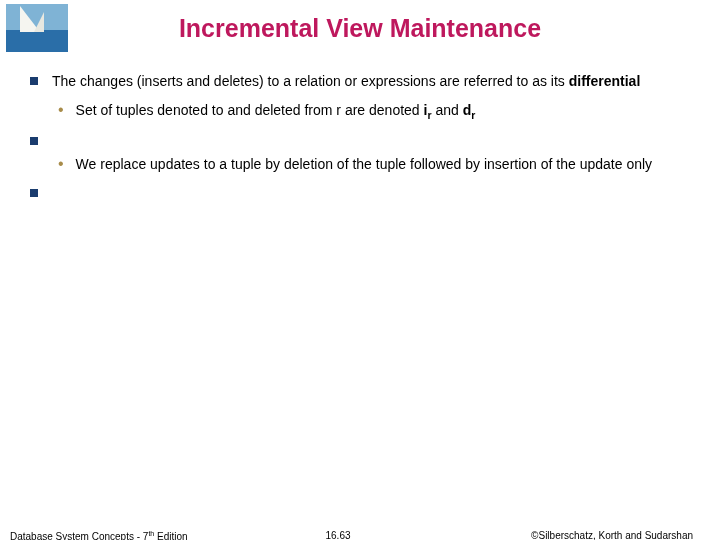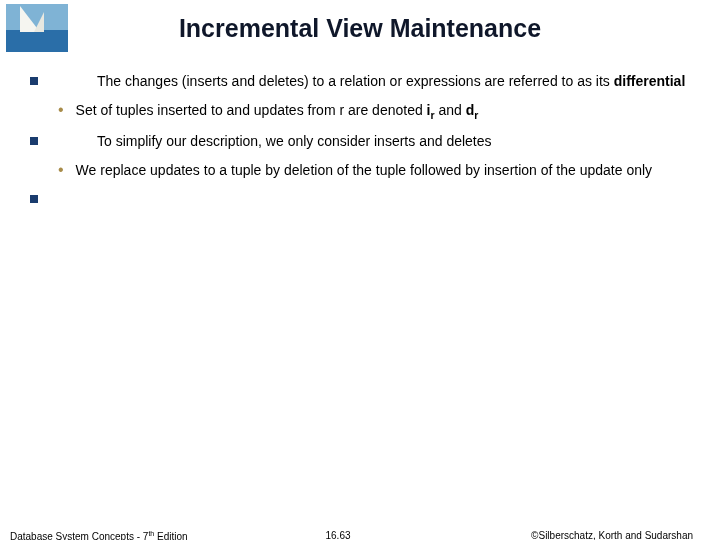--- a/index.html
+++ b/index.html
@@ -41,35 +41,34 @@
     border-bottom: 20px solid #e8e8e0;
   }
   .title {
     position: absolute;
     top: 14px;
     left: 0;
     width: 720px;
     text-align: center;
     font-size: 25px;
     font-weight: bold;
-    color: #0f172a;
+    color: #be185d;
   }
   .content {
     position: absolute;
     top: 72px;
     left: 30px;
     width: 660px;
     color: #000;
     font-size: 14px;
     line-height: 1.35;
   }
   .item {
     display: flex;
     margin-bottom: 10px;
-    gap: 45px;
   }
   .bullet-sq {
     width: 8px;
     height: 8px;
     background: #1a3c6e;
     margin-top: 5px;
     margin-right: 14px;
     flex-shrink: 0;
   }
   .sub-item {
@@ -114,27 +113,26 @@
   <div class="item">
     <div class="bullet-sq"></div>
     <div>
       <span>The changes (inserts and deletes) to a relation or expressions are referred to as its </span><b>differential</b>
     </div>
   </div>
 
   <div class="sub-item">
     <div class="bullet-dot">•</div>
     <div>
-      <span>Set of tuples inserted to and updates from r are denoted </span><b>i</b><b class="sub">r</b><span> and </span><b>d</b><b class="sub">r</b>
+      <span>Set of tuples denoted to and deleted from r are denoted </span><b>i</b><b class="sub">r</b><span> and </span><b>d</b><b class="sub">r</b>
     </div>
   </div>
 
   <div class="item">
     <div class="bullet-sq"></div>
-    <div>To simplify our description, we only consider inserts and deletes</div>
   </div>
 
   <div class="sub-item">
     <div class="bullet-dot">•</div>
     <div>We replace updates to a tuple by deletion of the tuple followed by insertion of the update only</div>
   </div>
 
 
   <div class="item">
     <div class="bullet-sq"></div>

